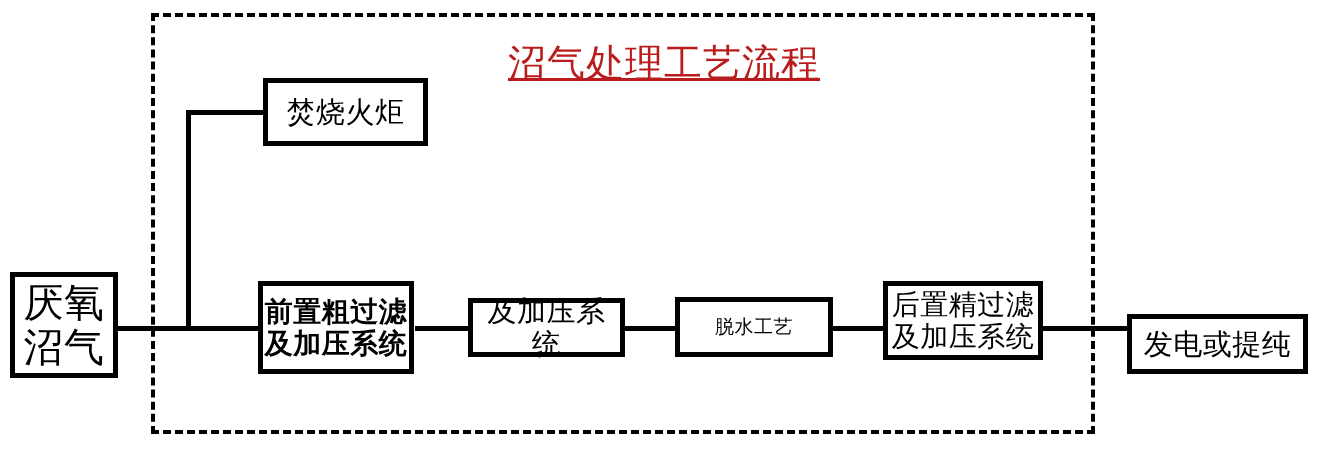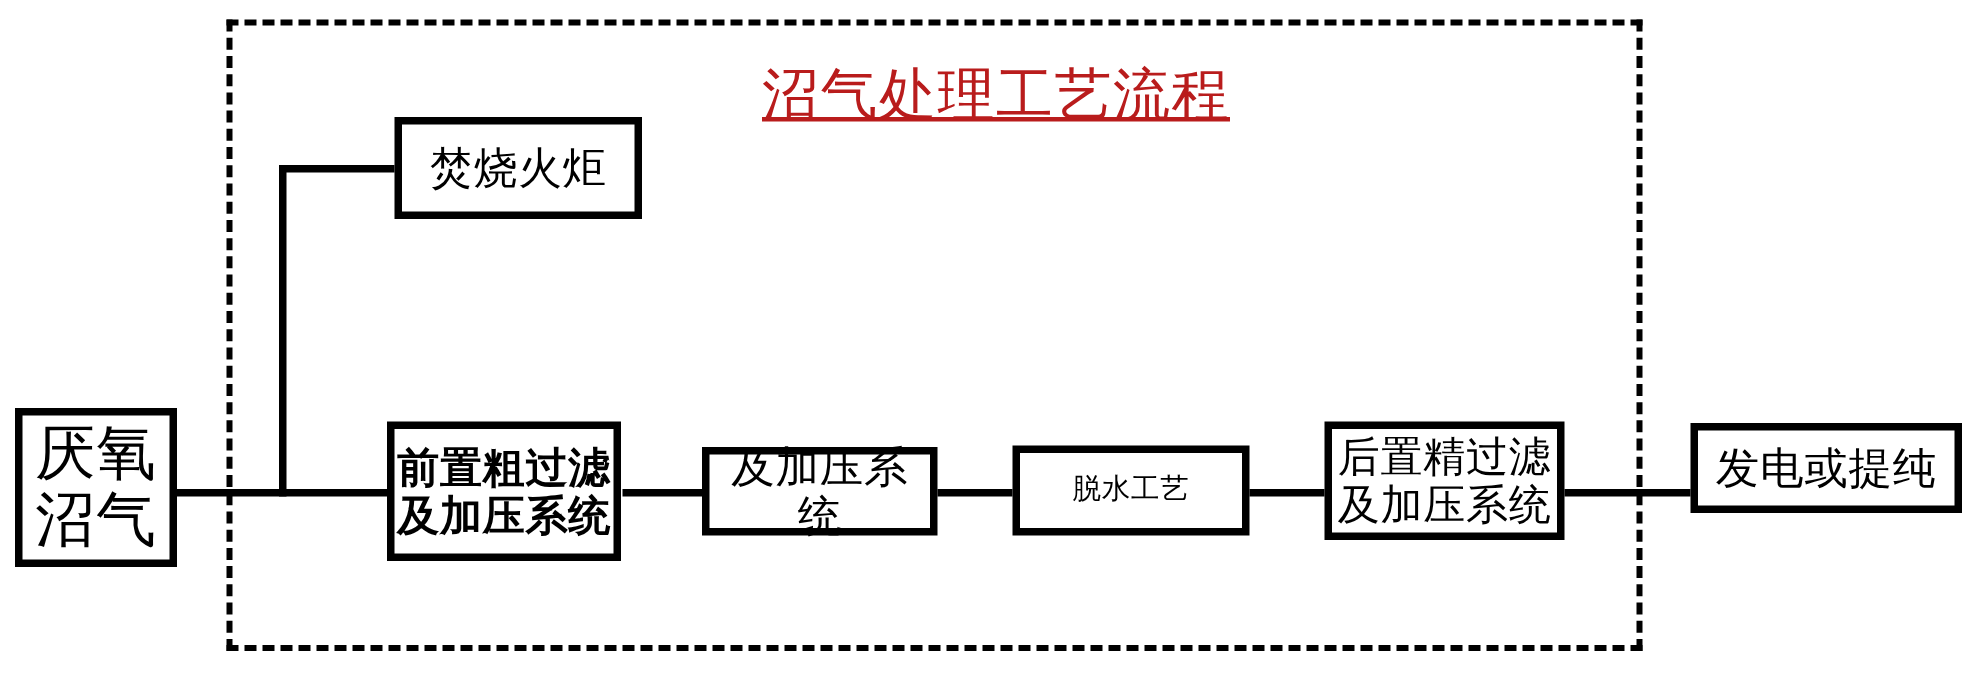--- a/index.html
+++ b/index.html
@@ -120,17 +120,17 @@
 
   <div class="node node-dehydr" style="left:675px; top:297px; width:158px; height:60px;">
     <span class="node-label">脱水工艺</span>
   </div>
 
   <div class="node node-postfilter" style="left:883px; top:281px; width:160px; height:79px;">
     <span class="node-label">后置精过滤
 及加压系统</span>
   </div>
 
-  <div class="node node-output" style="left:1127px; top:282px; width:181px; height:60px;">
+  <div class="node node-output" style="left:1127px; top:314px; width:181px; height:60px;">
     <span class="node-label">发电或提纯</span>
   </div>
 
 </div>
 
 </body></html>

